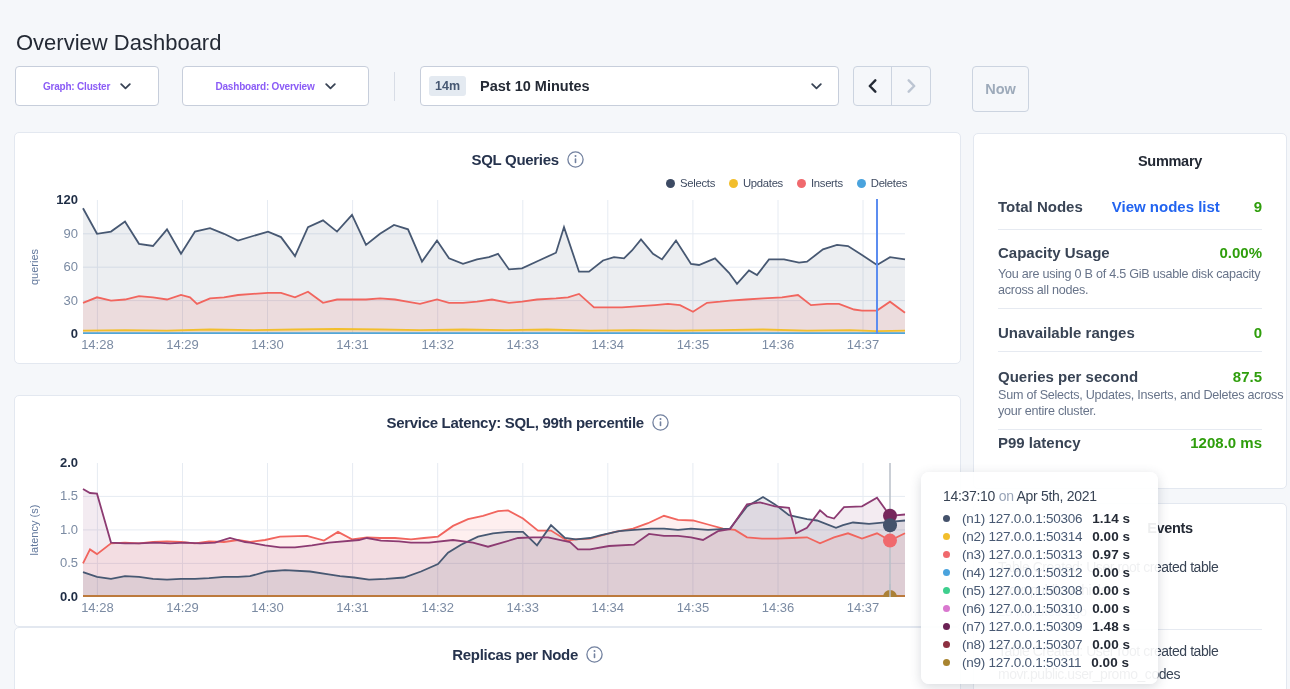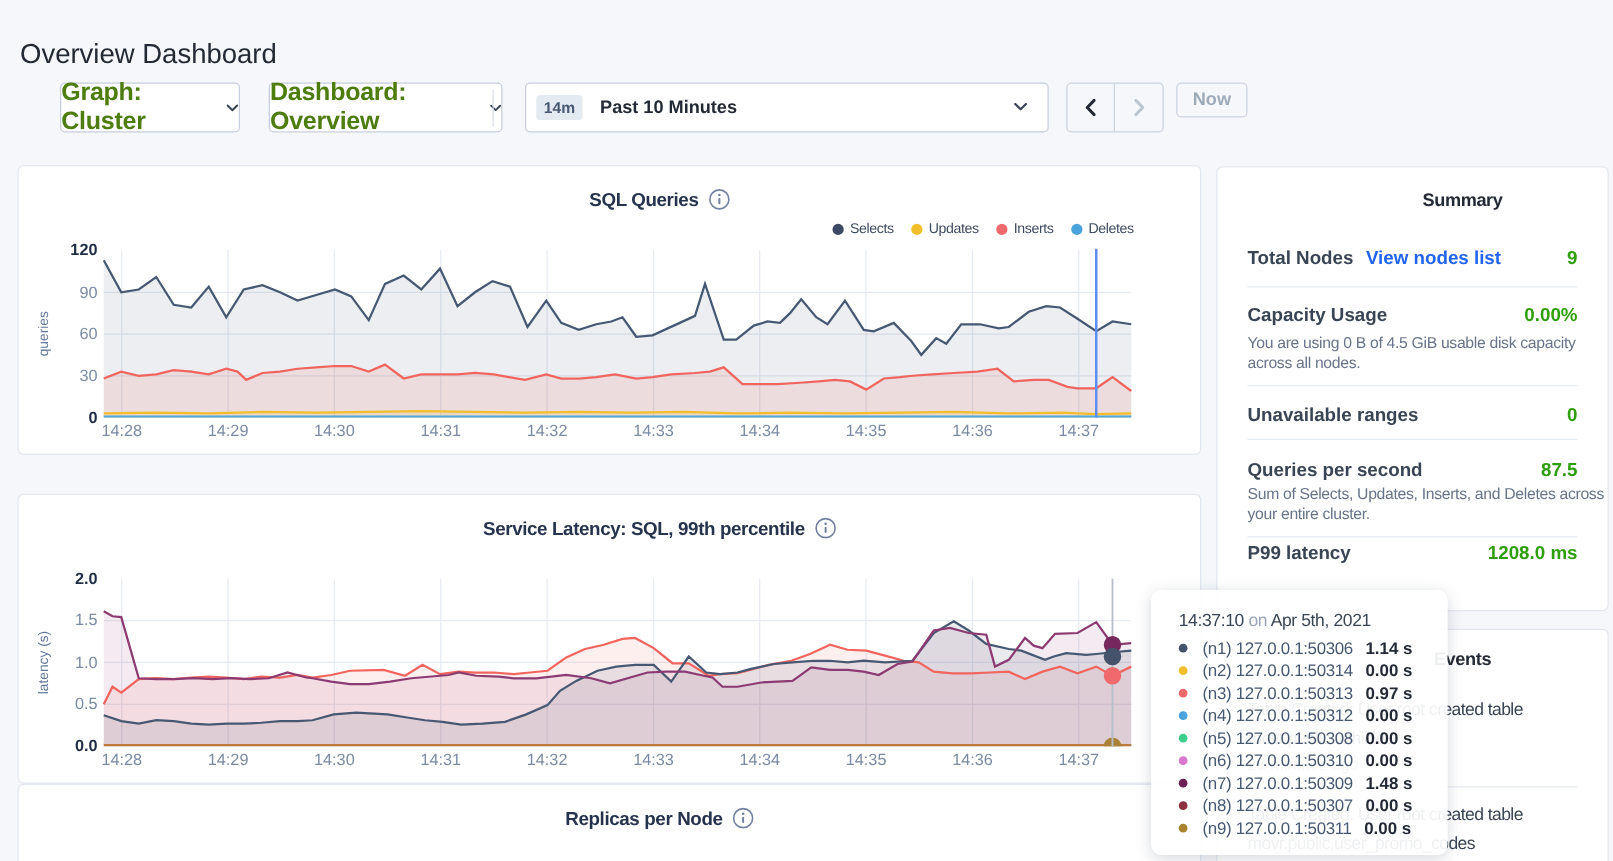--- a/index.html
+++ b/index.html
@@ -1,30 +1,30 @@
 <!DOCTYPE html>
 <html><head><meta charset="utf-8">
 <style>
 * { margin:0; padding:0; box-sizing:border-box; }
 html,body { width:1290px; height:689px; overflow:hidden; background:#f5f7fa;
   font-family:"Liberation Sans", sans-serif; }
 h1 { position:absolute; left:16px; top:10px; font-size:22px; font-weight:500; color:#242a35;margin-top:20px; }
 .dd { position:absolute; top:66px; height:40px; background:#fff; border:1px solid #c7cedb; border-radius:4px;
   display:flex; align-items:center; justify-content:center; gap:10px;
-  font-size:20px; font-weight:bold; color:#4d7c0f; letter-spacing:-0.2px;margin-left:33px; }
+  font-size:10px; font-weight:bold; color:#8b5cf6; letter-spacing:-0.2px; }
 .tsel { position:absolute; left:420px; top:66px; width:419px; height:40px; background:#fff;
   border:1px solid #c7cedb; border-radius:4px; display:flex; align-items:center; }
 .badge { margin-left:8px; background:#e4eaf1; border-radius:3px; font-size:12.5px; font-weight:bold;
   color:#475872; padding:3px 6px; }
 .tsel .label { margin-left:14px; font-size:14.5px; font-weight:bold; color:#242a35; }
 .navgrp { position:absolute; left:853px; top:66px; width:78px; height:40px; border:1px solid #ccd4e0;
   border-radius:4px; display:flex; }
 .navgrp > div { width:39px; display:flex; align-items:center; justify-content:center; }
 .navgrp > div:first-child { border-right:1px solid #ccd4e0; }
-.nowbtn { position:absolute; left:941px; top:66px; width:57px; height:28px; border:1px solid #ccd4e0;
+.nowbtn { position:absolute; left:972px; top:66px; width:57px; height:46px; border:1px solid #ccd4e0;
   border-radius:4px; display:flex; align-items:center; justify-content:center;
   font-size:14.5px; font-weight:bold; color:#9daaba; }
 .vdiv { position:absolute; left:394px; top:72px; width:1px; height:29px; background:#d8dde6; }
 .card { position:absolute; background:#fff; border:1px solid #e3e8f0; border-radius:5px;padding-left:40px; }
 .ctitle { position:absolute; width:100%; text-align:center; font-size:15px; font-weight:bold; color:#26334d; letter-spacing:-0.3px; }
 .legend { position:absolute; right:53px; top:44px; display:flex; gap:14px; align-items:center; }
 .legend .it { display:flex; align-items:center; gap:5px; font-size:11.3px; letter-spacing:-0.3px; color:#3f4b61; }
 .legend .dot { width:9px; height:9px; border-radius:50%; }
 .sumrow { position:absolute; left:24px; right:24px; display:flex; align-items:baseline; }
 .sumlab { font-size:15px; font-weight:bold; color:#394455; }
@@ -187,21 +187,21 @@
         <rect x="7.7" y="7.3" width="1.6" height="5" rx="0.8" fill="#72819f"></rect>
         <circle cx="8.5" cy="5" r="1" fill="#72819f"></circle>
       </svg></div>
   <div style="position:absolute;left:48px;top:58px;width:15px;text-align:right;font-size:13px;color:#7b8ba3;">30</div>
 </div>
 
 <div class="card" style="left:973px; top:133px; width:314px; height:356px;">
   <div class="ctitle" style="top:19px; font-size:14.5px; color:#242a35;text-align:center;">Summary</div>
   <div class="sumrow" style="top:64px;">
       <span class="sumlab">Total Nodes</span>
-    <span style="margin-left:10px; font-size:15px; font-weight:bold; color:#2264f0;">View nodes list</span>
+    <span style="margin-left:29px; font-size:15px; font-weight:bold; color:#2264f0;">View nodes list</span>
     <span class="sumval">9</span>
     </div>
   <div class="shr" style="top:95px;"></div>
   <div class="sumrow" style="top:110px;">
       <span class="sumlab">Capacity Usage</span>
       <span class="sumval">0.00%</span>
     </div>
   <div class="sumsub" style="top:132px;">You are using 0 B of 4.5 GiB usable disk capacity<br>across all nodes.</div>
   <div class="shr" style="top:174px;"></div>
   <div class="sumrow" style="top:190px;">

